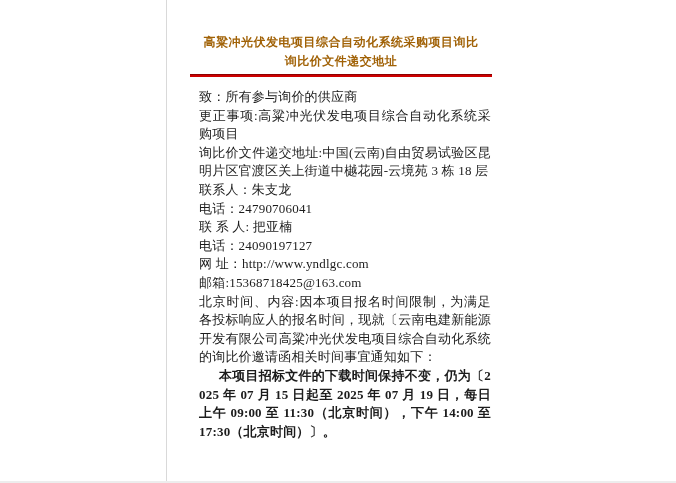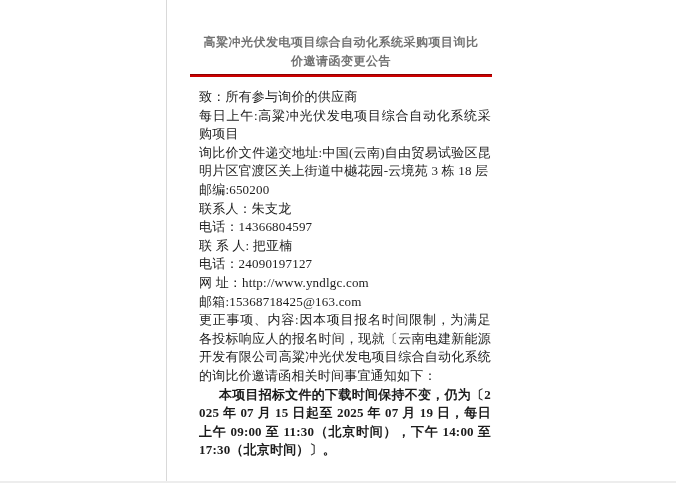--- a/index.html
+++ b/index.html
@@ -35,21 +35,21 @@
     position: absolute;
     left: 190px;
     top: 33px;
     width: 302px;
   }
   .doc-title {
     font-weight: bold;
     font-size: 12px;
     line-height: 19px;
     text-align: center;
-    color: #737373;
+    color: #a16207;
     letter-spacing: 0.5px;
   }
   .title-rule {
     margin-top: 3px;
     height: 2px;
     background: #cc0000;
     border-top: 1px solid #8e0000;
   }
   .doc-body {
     margin-top: 11px;
@@ -70,29 +70,28 @@
   }
 </style>
 </head>
 <body>
 
 <div class="page-edge-left"></div>
 <div class="page-edge-bottom"></div>
 
 <div class="doc">
   <div class="doc-title">高粱冲光伏发电项目综合自动化系统采购项目询比</div>
-  <div class="doc-title">价邀请函变更公告</div>
+  <div class="doc-title">询比价文件递交地址</div>
   <div class="title-rule"></div>
   <div class="doc-body">
       <p class="para">致：所有参与询价的供应商</p>
-      <p class="para">每日上午:高粱冲光伏发电项目综合自动化系统采购项目</p>
+      <p class="para">更正事项:高粱冲光伏发电项目综合自动化系统采购项目</p>
       <p class="para">询比价文件递交地址:中国(云南)自由贸易试验区昆明片区官渡区关上街道中樾花园-云境苑 3 栋 18 层</p>
-      <p class="para">邮编:650200</p>
       <p class="para">联系人：朱支龙</p>
-      <p class="para">电话：14366804597</p>
+      <p class="para">电话：24790706041</p>
       <p class="para">联 系 人: 把亚楠</p>
       <p class="para">电话：24090197127</p>
       <p class="para">网 址：http://www.yndlgc.com</p>
       <p class="para">邮箱:15368718425@163.com</p>
-      <p class="para">更正事项、内容:因本项目报名时间限制，为满足各投标响应人的报名时间，现就〔云南电建新能源开发有限公司高粱冲光伏发电项目综合自动化系统的询比价邀请函相关时间事宜通知如下：</p>
+      <p class="para">北京时间、内容:因本项目报名时间限制，为满足各投标响应人的报名时间，现就〔云南电建新能源开发有限公司高粱冲光伏发电项目综合自动化系统的询比价邀请函相关时间事宜通知如下：</p>
       <p class="para indent">本项目招标文件的下载时间保持不变，仍为〔2025 年 07 月 15 日起至 2025 年 07 月 19 日，每日上午 09:00 至 11:30（北京时间），下午 14:00 至 17:30（北京时间）〕。</p>
     </div>
 </div>
 
 </body></html>

